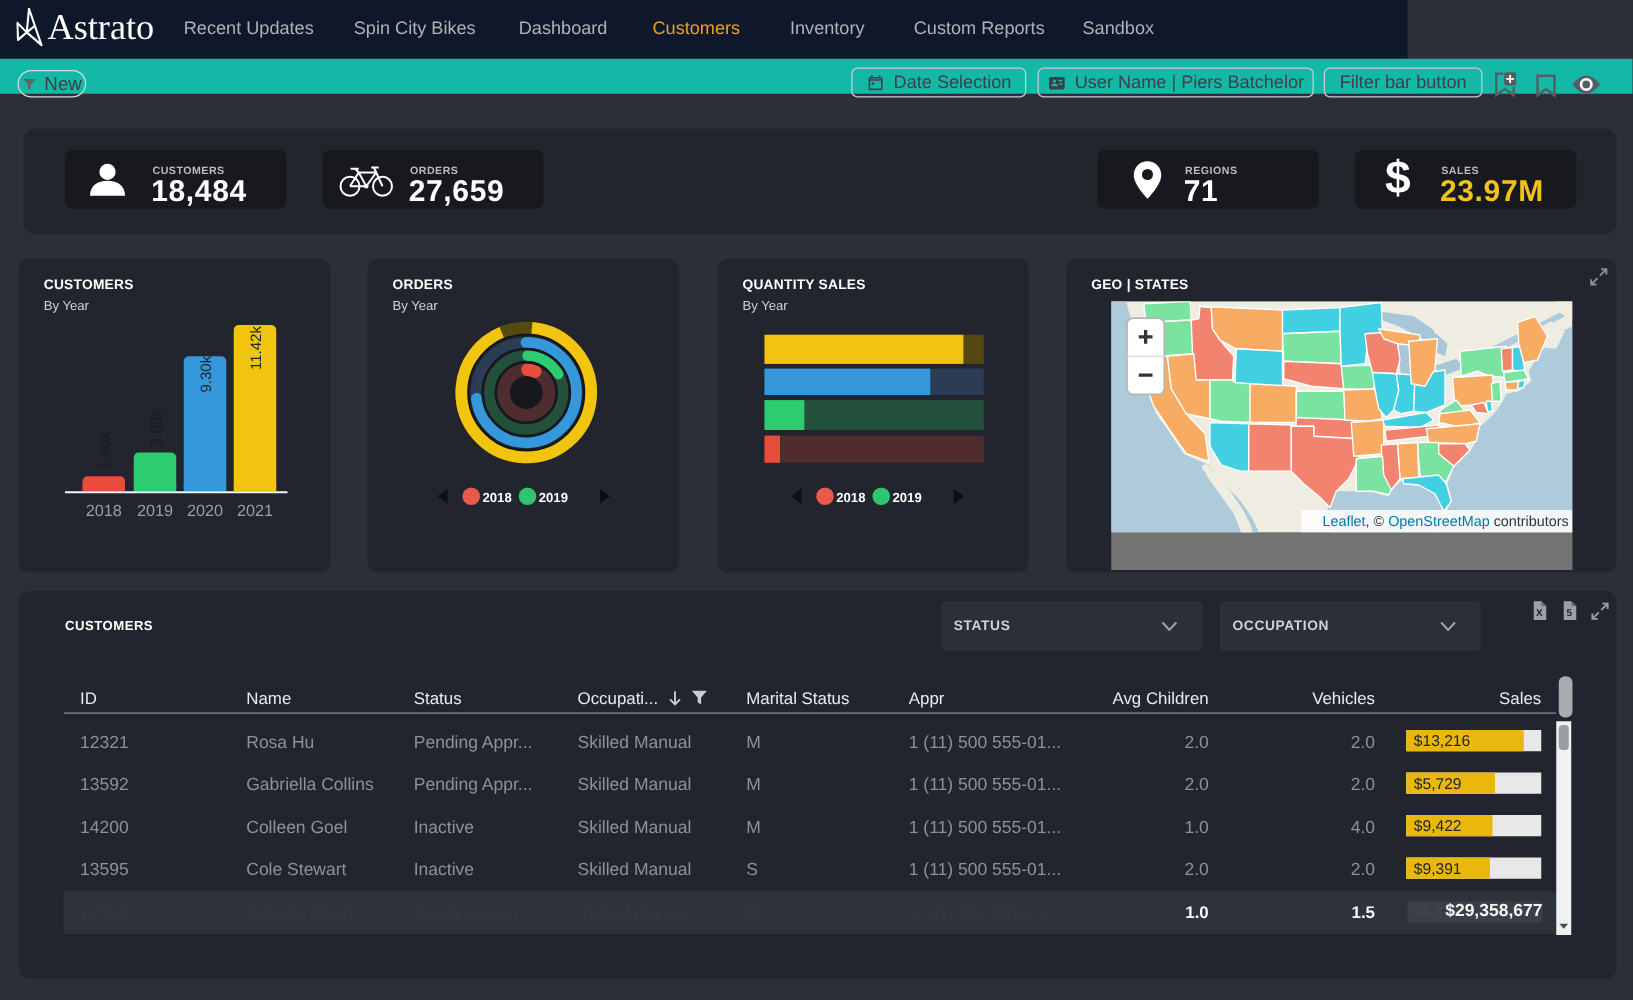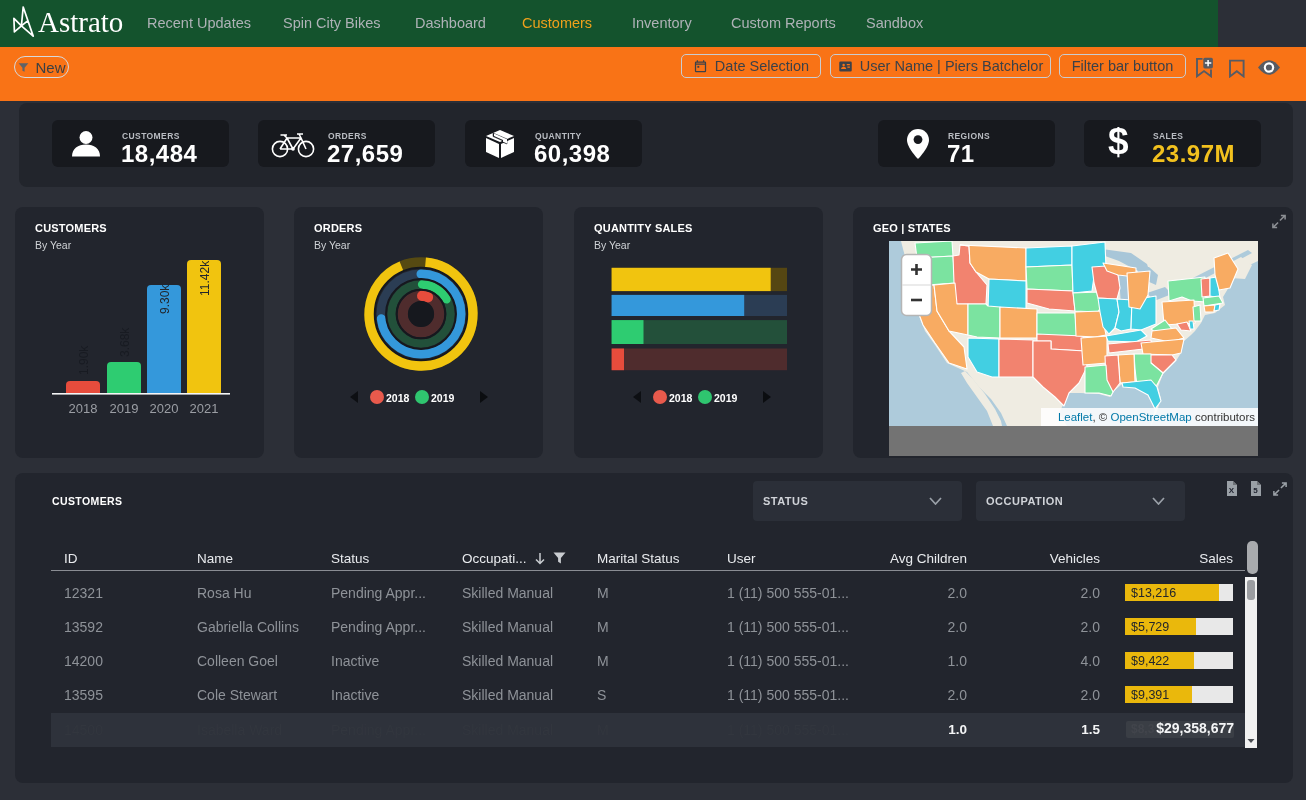--- a/index.html
+++ b/index.html
@@ -1,23 +1,23 @@
 <!DOCTYPE html>
 <html><head>
 <meta charset="utf-8">
 <style>
   html,body{margin:0;padding:0;}
   body{width:1306px;height:800px;overflow:hidden;font-family:"Liberation Sans",sans-serif;background:#2c2f37;}
   .abs{position:absolute;}
   #stage{position:relative;width:1306px;height:800px;}
   
-  #nav{left:0;top:0;width:1218px;height:47px;background:#14532d;}
+  #nav{left:0;top:0;width:1126px;height:47px;background:#0f172a;}
   .navitem{position:absolute;top:15px;font-size:14.5px;color:#afb2b7;}
   
-  #toolbar{left:0;top:47px;width:1306px;height:54px;background:#f97316;}
+  #toolbar{left:0;top:47px;width:1306px;height:28px;background:#14b8a6;}
   .tbtn{position:absolute;top:7px;height:24px;border:1px solid #c9ccd1;border-radius:5px;color:#3c4148;font-size:14.5px;display:flex;align-items:center;justify-content:center;box-sizing:border-box;}
   
   #band{left:19px;top:103px;width:1274px;height:84px;background:#22252c;border-radius:8px;}
   .kcard{position:absolute;top:120px;width:177px;height:47px;background:#17191e;border-radius:6px;}
   .klabel{position:absolute;left:70px;top:11px;font-size:8.5px;font-weight:bold;letter-spacing:0.4px;color:#b9bcc2;}
   .knum{position:absolute;left:69px;top:20px;font-size:24px;font-weight:bold;color:#fff;letter-spacing:0.5px;}
   
   .ccard{position:absolute;top:207px;width:249px;height:251px;background:#22252d;border-radius:8px;}
   .ctitle{position:absolute;left:20px;top:15px;font-size:11px;font-weight:bold;color:#fff;letter-spacing:0.2px;}
   .csub{position:absolute;left:20px;top:32px;font-size:10.5px;color:#cfd2d6;}
@@ -90,31 +90,20 @@
       <g fill="none" stroke="#fff" stroke-width="1.6">
         <circle cx="10" cy="19" r="7.6"></circle>
         <circle cx="36" cy="19" r="7.6"></circle>
         <path d="M10 19 L17 8 L31 8 L36 19 M17 8 L23 19 L10 19 M23 19 L31 8 M31 8 L29 4 M27 4 L33 4 M17 8 L14 5 M10.5 5 L17 5"></path>
       </g>
       <circle cx="23" cy="19" r="1.8" fill="#fff"></circle>
     </svg>
     <div class="klabel">ORDERS</div>
     <div class="knum">27,659</div>
   </div>
-  <div class="kcard" style="left:465px;">
-    <svg class="abs" style="left:19px;top:9px" width="32" height="30" viewBox="0 0 32 30">
-      <path d="M16 1 L30 7 L16 13 L2 7 Z" fill="#fff"></path>
-      <path d="M2 9 L15 15 V29 L2 23 Z" fill="#fff"></path>
-      <path d="M30 9 L17 15 V29 L30 23 Z" fill="#fff"></path>
-      <path d="M9 4 L23 10 V15 L18 13 V11.5 L9 7.5 Z" fill="#17191e" stroke="#1b1e25" stroke-width="0.5"></path>
-      <path d="M10 4.5 L23 10.3 V14.5 L19 12.8 V11 L10 7 Z" fill="#fff"></path>
-    </svg>
-    <div class="klabel">QUANTITY</div>
-    <div class="knum">60,398</div>
-  </div>
   <div class="kcard" style="left:878px;">
     <svg class="abs" style="left:28px;top:8px" width="24" height="32" viewBox="0 0 24 32">
       <path d="M12 1 C 5.9 1 1 5.9 1 12 c0 8 11 19 11 19 s11 -11 11 -19 C 23 5.9 18.1 1 12 1 z" fill="#fff"></path>
       <circle cx="12" cy="11.6" r="4.4" fill="#17191e"></circle>
     </svg>
     <div class="klabel">REGIONS</div>
     <div class="knum">71</div>
   </div>
   <div class="kcard" style="left:1084px;">
     <div class="abs" style="left:24px;top:1px;color:#fff;font-size:37px;font-weight:bold;font-family:'Liberation Sans',sans-serif;">$</div>
@@ -334,21 +323,21 @@
   <div class="th" style="left:197px;">Name</div>
   <div class="th" style="left:331px;">Status</div>
   <div class="th" style="left:462px;">Occupati...</div>
   <svg class="abs" style="left:534px;top:552px" width="12" height="13" viewBox="0 0 12 13">
       <path d="M6 1 V11 M2 7.5 L6 11.5 L10 7.5" stroke="#c9ccd0" stroke-width="1.5" fill="none"></path>
     </svg>
   <svg class="abs" style="left:553px;top:552px" width="13" height="12" viewBox="0 0 13 12">
       <path d="M0.5 0.5 h12 l-4.6 5.5 v5.5 l-2.8 -1.8 v-3.7 z" fill="#c9ccd0"></path>
     </svg>
   <div class="th" style="left:597px;">Marital Status</div>
-  <div class="th" style="left:727px;">User</div>
+  <div class="th" style="left:727px;">Appr</div>
   <div class="th" style="left:867px;width:100px;text-align:right;">Avg Children</div>
   <div class="th" style="left:1000px;width:100px;text-align:right;">Vehicles</div>
   <div class="th" style="left:1133px;width:100px;text-align:right;">Sales</div>
   <div class="abs" style="left:51px;top:570px;width:1194px;height:1.2px;background:#8a8d93;"></div>
 
   <div class="td" style="left:64px;top:585px;">12321</div>
   <div class="td" style="left:197px;top:585px;">Rosa Hu</div>
   <div class="td" style="left:331px;top:585px;">Pending Appr...</div>
   <div class="td" style="left:462px;top:585px;">Skilled Manual</div>
   <div class="td" style="left:597px;top:585px;">M</div>

